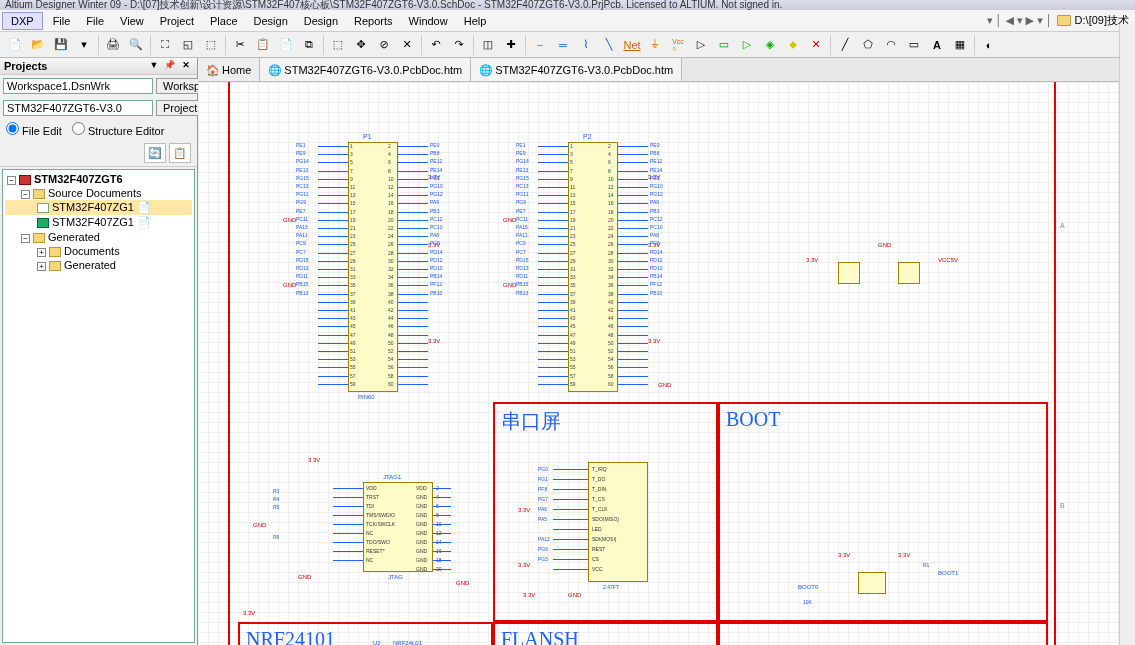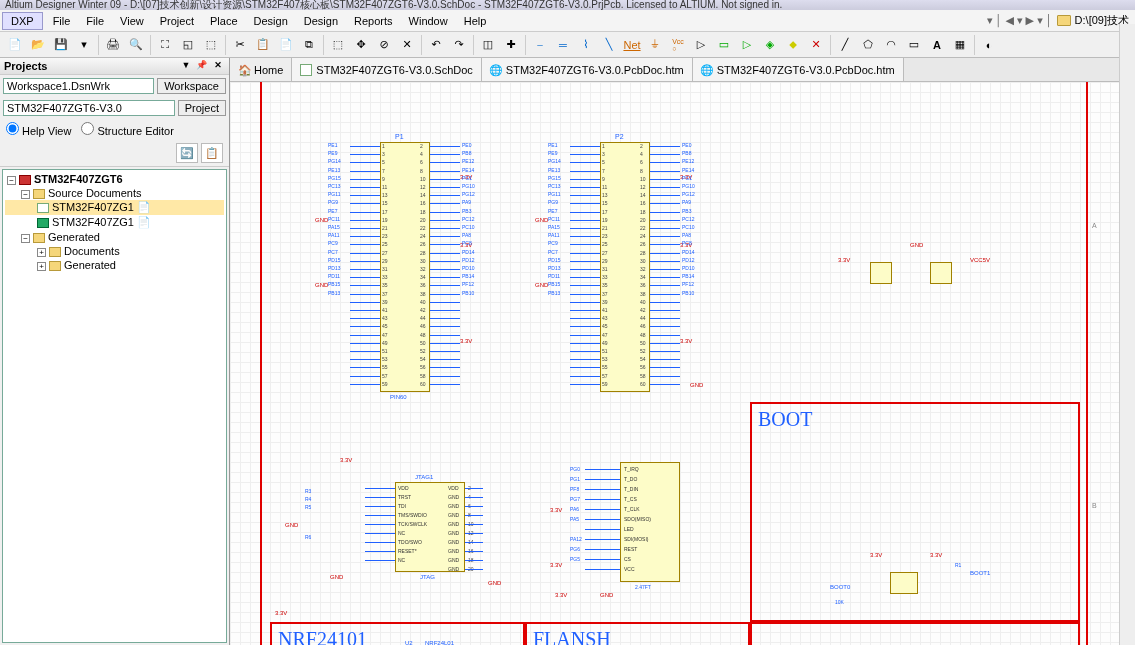--- a/index.html
+++ b/index.html
@@ -12,21 +12,21 @@
 .menu-bar .menu-item { padding: 2px 8px; cursor: default; }
 .menu-bar .right { margin-left: auto; display: flex; align-items: center; gap: 4px; padding-right: 6px; }
 .menu-bar .folder-icon { display:inline-block; width:14px; height:11px; background:#f5d67a; border:1px solid #b89a3a; border-radius:1px; }
 
 .toolbar { background: #f0f0f0; height: 26px; display: flex; align-items: center; border-bottom: 1px solid #bbb; padding: 0 4px; gap: 1px; flex-wrap: nowrap; }
 .tb-btn { width: 22px; height: 22px; display: inline-flex; align-items: center; justify-content: center; border: 1px solid transparent; }
 .tb-sep { width: 1px; height: 20px; background: #ccc; margin: 0 2px; }
 
 .main { display: flex; height: calc(645px - 10px - 22px - 26px); }
 
-.projects-panel { width: 230px; background: #f0f0f0; border-right: 1px solid #999; display: flex; flex-direction: column; }
+.projects-panel { width: 198px; background: #f0f0f0; border-right: 1px solid #999; display: flex; flex-direction: column; }
 .panel-header { background: linear-gradient(#f8f8f8,#e0e0e0); padding: 2px 4px; font-weight: bold; display: flex; align-items: center; border-bottom: 1px solid #ccc; }
 .panel-header .spacer { flex: 1; }
 .panel-header .ctrl { width: 14px; height: 12px; margin-left: 2px; font-size: 9px; text-align: center; }
 
 .ws-row { display: flex; padding: 3px; gap: 3px; }
 .ws-row input { flex: 1; border: 1px solid #7a9; padding: 1px 3px; font-size: 11px; }
 .ws-row button { border: 1px solid #999; background: #eee; padding: 1px 6px; font-size: 11px; }
 
 .view-row { display: flex; padding: 3px 6px; gap: 10px; align-items: center; }
 .view-row label { font-size: 11px; }
@@ -158,21 +158,21 @@
     </div>
     <div class="ws-row">
       <input value="Workspace1.DsnWrk" style="">
       <button>Workspace</button>
     </div>
     <div class="ws-row">
       <input value="STM32F407ZGT6-V3.0" style="">
       <button>Project</button>
     </div>
     <div class="view-row">
-      <label><input type="radio" checked="" style=""> <span>Help View</span></label>
+      <label><input type="radio" checked="" style=""> <span>File Edit</span></label>
       <label><input type="radio" style=""> <span>Structure Editor</span></label>
     </div>
     <div class="mini-toolbar">
       <span class="btn">🔄</span>
       <span class="btn">📋</span>
     </div>
     <div class="tree">
       <div class="tree-node"><span class="tree-toggle">−</span><span class="tree-ico ico-prj"></span><b>STM32F407ZGT6</b></div>
       <div class="tree-node tree-indent1"><span class="tree-toggle">−</span><span class="tree-ico ico-folder"></span><span>Source Documents</span></div>
       <div class="tree-node tree-indent2 selected"><span class="tree-ico ico-sch"></span><span>STM32F407ZG1</span> 📄</div>
@@ -183,24 +183,20 @@
     </div>
   </div>
 
   <div class="editor">
     <div class="doc-tabs">
       <div class="doc-tab home">
           <span class="ico">🏠</span>
           <span>Home</span>
         </div>
       <div class="doc-tab">
-          <span class="ico" style="background:#fff;border:1px solid #7a7"></span>
-          <span>STM32F407ZGT6-V3.0.SchDoc</span>
-        </div>
-      <div class="doc-tab">
           <span class="ico">🌐</span>
           <span>STM32F407ZGT6-V3.0.PcbDoc.htm</span>
         </div>
       <div class="doc-tab">
           <span class="ico">🌐</span>
           <span>STM32F407ZGT6-V3.0.PcbDoc.htm</span>
         </div>
     </div>
 
     <div class="canvas">
@@ -236,20 +232,23 @@
       <span class="net-label red-net" style="left:110px; top:375px;">3.3V</span>
       <span class="net-label red-net" style="left:55px; top:440px;">GND</span>
       <span class="net-label red-net" style="left:100px; top:492px;">GND</span>
       <span class="net-label red-net" style="left:258px; top:498px;">GND</span>
       <span class="net-label red-net" style="left:45px; top:528px;">3.3V</span>
       <span class="net-label" style="left:75px; top:406px; font-size:5px">R3</span>
       <span class="net-label" style="left:75px; top:414px; font-size:5px">R4</span>
       <span class="net-label" style="left:75px; top:422px; font-size:5px">R5</span>
       <span class="net-label" style="left:75px; top:452px; font-size:5px">R6</span>
 
+      <div class="schematic-block" style="left:295px; top:320px; width:225px; height:220px;">
+        <div class="block-title">串口屏</div>
+      </div>
       <div class="chip" style="left:390px; top:380px; width:60px; height:120px;"></div>
       <span class="net-label red-net" style="left:320px; top:425px;">3.3V</span>
       <span class="net-label red-net" style="left:320px; top:480px;">3.3V</span>
       <span class="net-label red-net" style="left:325px; top:510px;">3.3V</span>
       <span class="net-label red-net" style="left:370px; top:510px;">GND</span>
       <span class="net-label" style="left:405px; top:502px; font-size:5px">2.47FT</span>
 
       <div class="schematic-block" style="left:520px; top:320px; width:330px; height:220px;">
         <div class="block-title">BOOT</div>
       </div>

